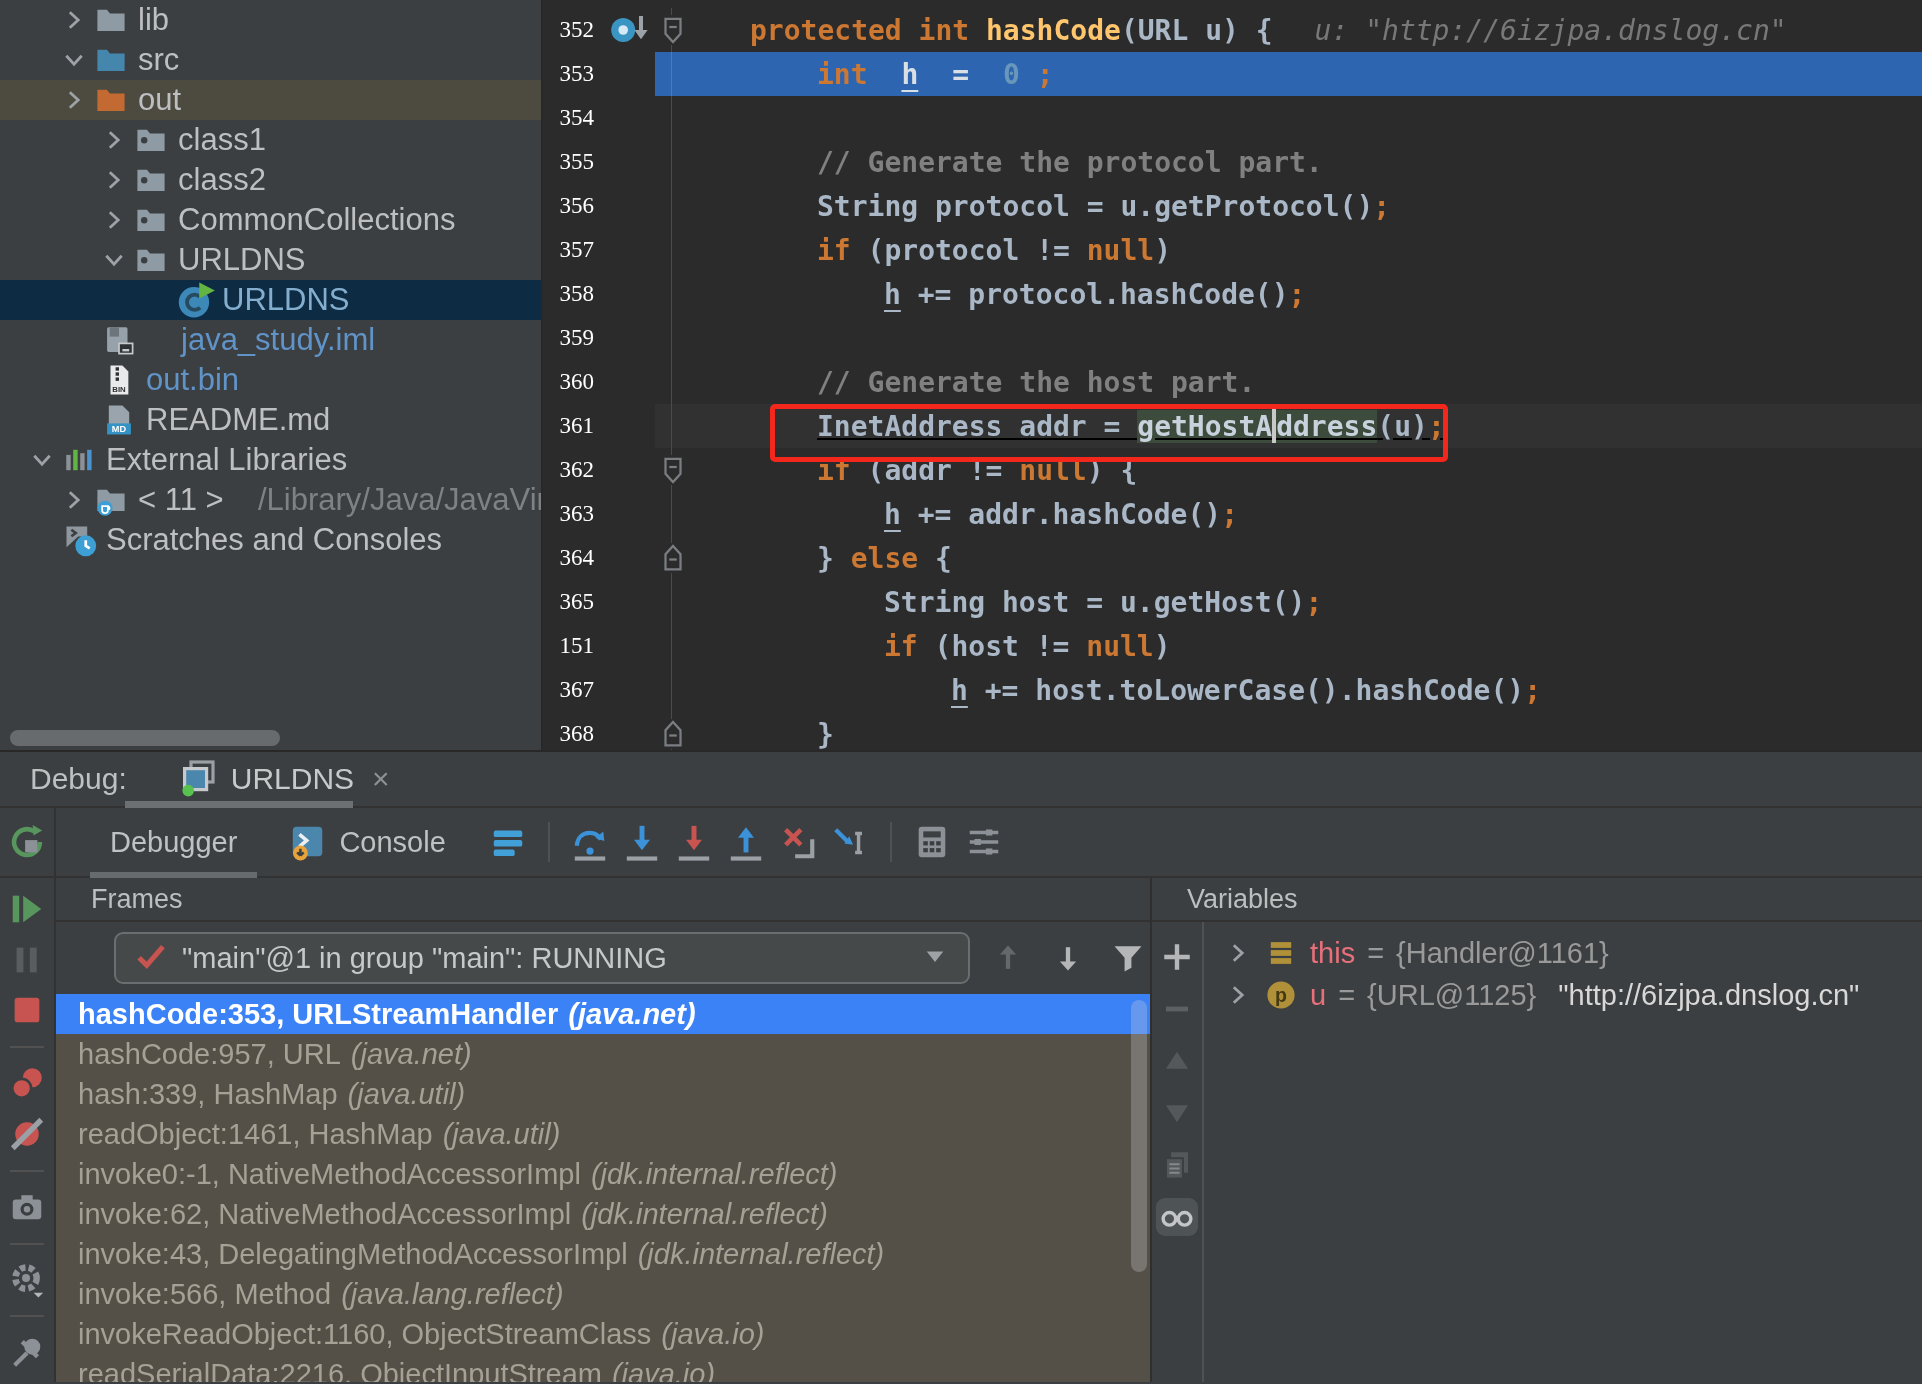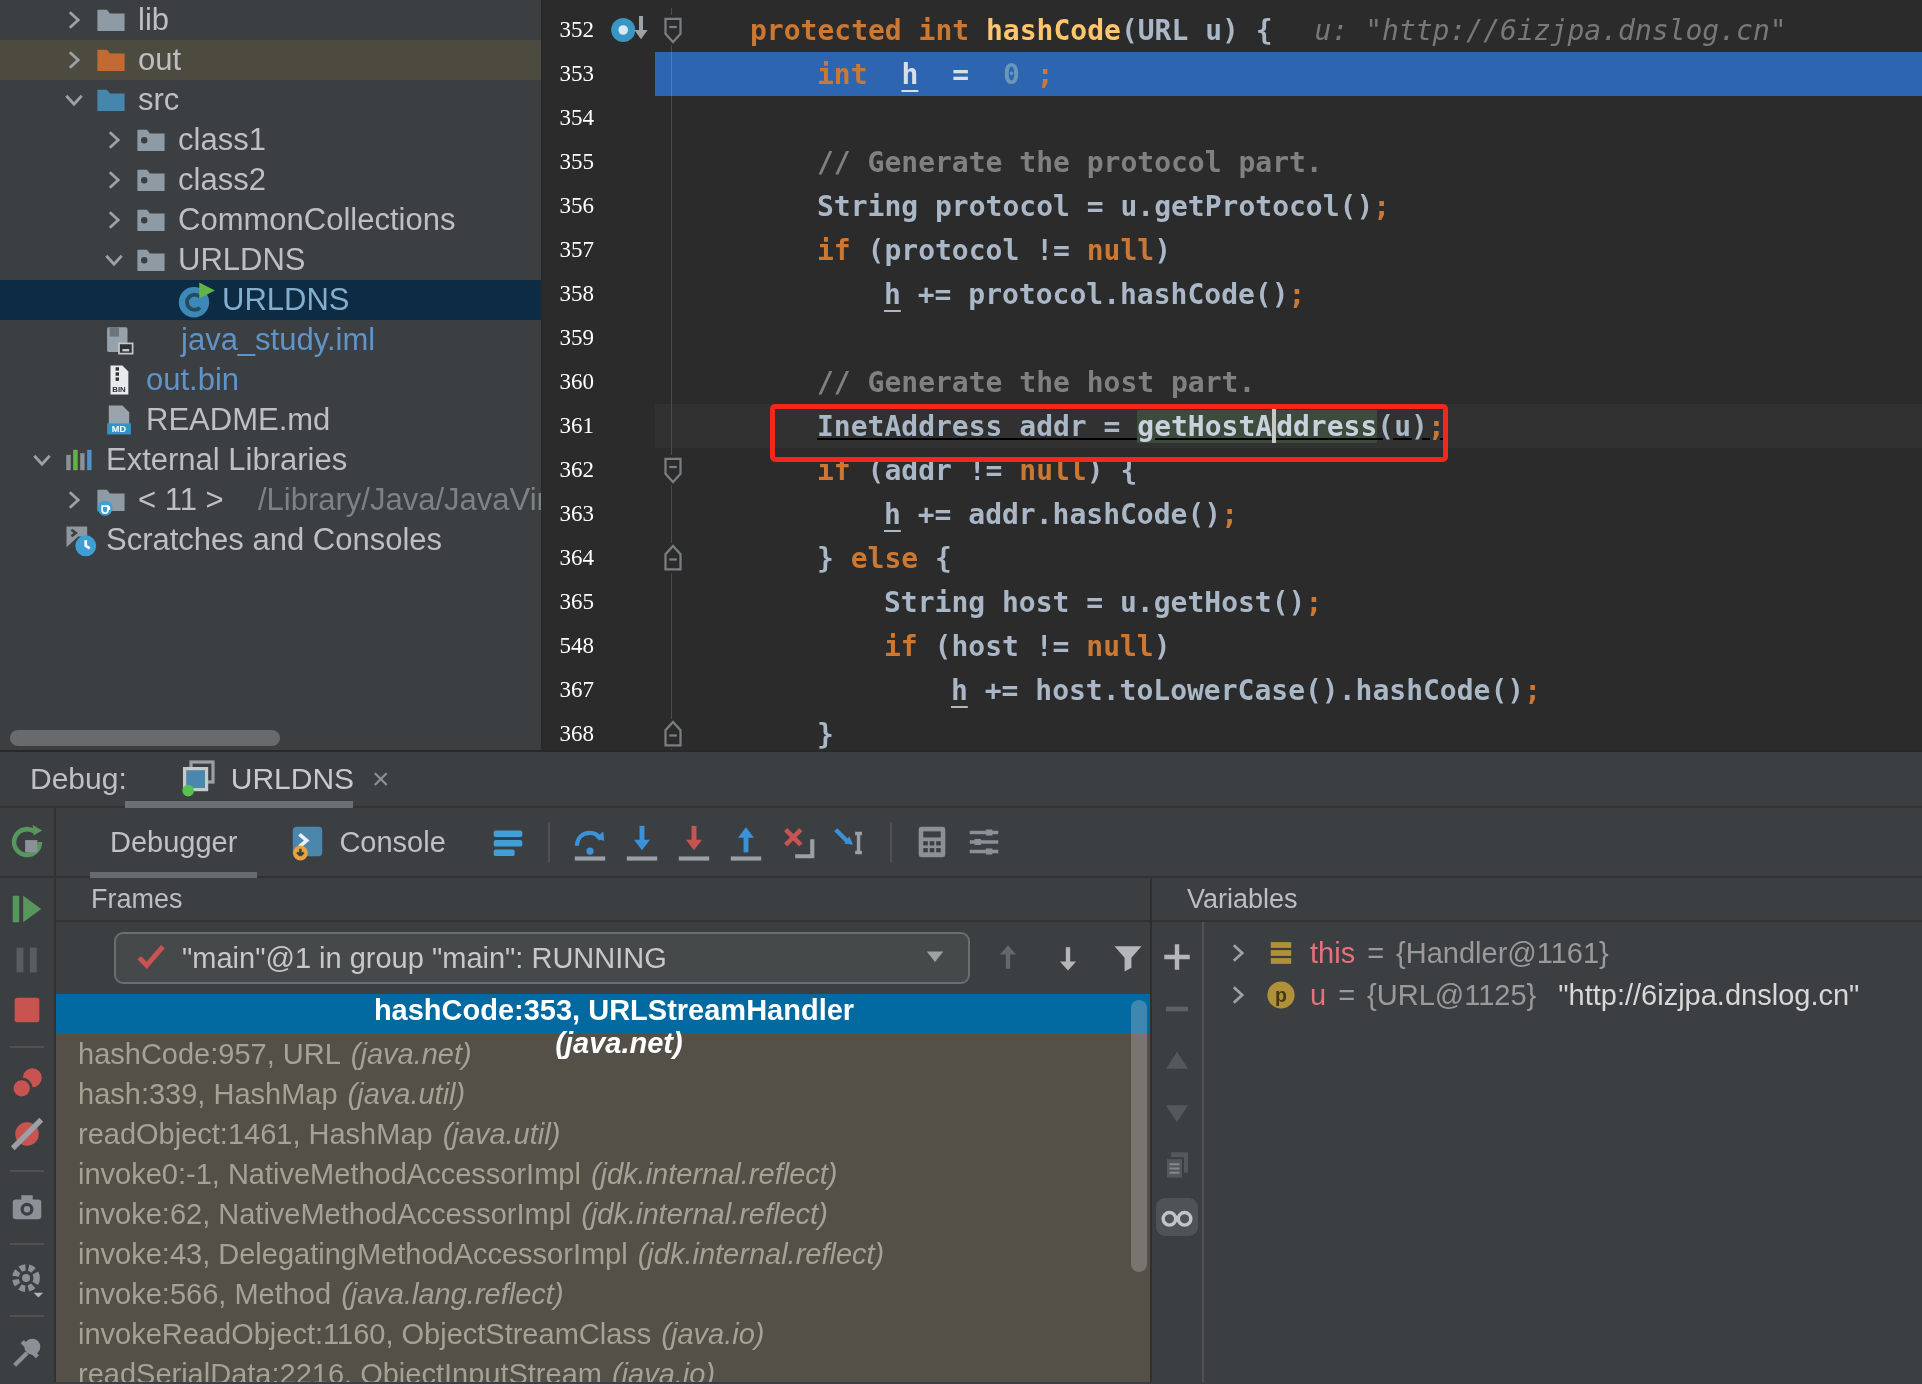--- a/index.html
+++ b/index.html
@@ -68,21 +68,21 @@
 
   .frames { width:1094px; flex:none; display:flex; flex-direction:column; min-height:0; }
   .panel-head { height:44px; flex:none; display:flex; align-items:center; padding-left:35px; font-size:27px; color:#bcbec0; border-bottom:2px solid #323232; }
   .thread-row { height:72px; flex:none; display:flex; align-items:center; }
   .thread-dd { margin-left:58px; width:866px; height:52px; border:2px solid #6b6e70; border-radius:9px; background:#45494a; display:flex; align-items:center; padding:0 18px; gap:14px; }
   .thread-dd .txt { font-size:29px; color:#c6c8ca; flex:1; white-space:nowrap; overflow:hidden; }
   .thread-btns { display:flex; align-items:center; gap:16px; margin-left:16px; }
   .frames-list { position:relative; flex:1; background:#545048; overflow:hidden; }
   .frame-row { height:40px; display:flex; align-items:center; padding-left:22px; font-size:29px; color:#a5a195; white-space:nowrap; }
   .frame-row .pkg { font-style:italic; margin-left:10px; }
-  .frame-row.sel { background:#0369a1; color:#ffffff; font-weight:700;flex-direction:column; }
+  .frame-row.sel { background:#3b82f6; color:#ffffff; font-weight:700; }
   .flist-scroll { position:absolute; right:3px; top:6px; width:16px; height:272px; border-radius:8px; background:rgba(215,215,215,.28); }
 
   .rightpane { flex:1; display:flex; flex-direction:column; border-left:2px solid #2f2f2f; min-height:0; }
   .right-body { flex:1; display:flex; min-height:0; }
   .watch-col { width:52px; flex:none; border-right:2px solid #515151; display:flex; flex-direction:column; align-items:center; padding-top:16px; gap:14px; }
   .watch-col .tbtn { width:42px; height:38px; }
   .watch-col .tbtn.on { background:#4e5356; border-radius:9px; }
   .vars-list { flex:1; padding-top:10px; background:#3c3f41; }
   .var-row { height:42px; display:flex; align-items:center; padding-left:20px; gap:12px; font-size:29px; white-space:nowrap; }
   .var-row .nm { color:#e8707b; }
@@ -102,45 +102,45 @@
                 <path d="M7 4.5l6 5.5-6 5.5" fill="none" stroke="#9da2a6" stroke-width="2"></path>
               </svg>
             </span>
             <span style="display: inline-flex; align-items: center; left: 94px;">
               <svg width="34" height="34" viewBox="0 0 20 20">
                 <path d="M2 4h5.6l1.8 2.2H18V16.5H2z" fill="#8e9aa4"></path>
               </svg>
             </span>
             <span class="lbl" style="left: 138px;">lib</span>
           </div>
+          <div class="tree-row">
+            <span style="display: inline-flex; align-items: center; left: 60px;">
+              <svg width="28" height="28" viewBox="0 0 20 20">
+                <path d="M4.5 7l5.5 6 5.5-6" fill="none" stroke="#9da2a6" stroke-width="2"></path>
+              </svg>
+            </span>
+            <span style="display: inline-flex; align-items: center; left: 94px;">
+              <svg width="34" height="34" viewBox="0 0 20 20">
+                <path d="M2 4h5.6l1.8 2.2H18V16.5H2z" fill="#4586ad"></path>
+              </svg>
+            </span>
+            <span class="lbl" style="left: 138px;">src</span>
+          </div>
           <div class="tree-row hl">
             <span style="display: inline-flex; align-items: center; left: 60px;">
               <svg width="28" height="28" viewBox="0 0 20 20">
                 <path d="M7 4.5l6 5.5-6 5.5" fill="none" stroke="#9da2a6" stroke-width="2"></path>
               </svg>
             </span>
             <span style="display: inline-flex; align-items: center; left: 94px;">
               <svg width="34" height="34" viewBox="0 0 20 20">
                 <path d="M2 4h5.6l1.8 2.2H18V16.5H2z" fill="#c26a31"></path>
               </svg>
             </span>
             <span class="lbl" style="left: 138px;">out</span>
-          </div>
-          <div class="tree-row">
-            <span style="display: inline-flex; align-items: center; left: 60px;">
-              <svg width="28" height="28" viewBox="0 0 20 20">
-                <path d="M4.5 7l5.5 6 5.5-6" fill="none" stroke="#9da2a6" stroke-width="2"></path>
-              </svg>
-            </span>
-            <span style="display: inline-flex; align-items: center; left: 94px;">
-              <svg width="34" height="34" viewBox="0 0 20 20">
-                <path d="M2 4h5.6l1.8 2.2H18V16.5H2z" fill="#4586ad"></path>
-              </svg>
-            </span>
-            <span class="lbl" style="left: 138px;">src</span>
           </div>
           <div class="tree-row">
             <span style="display: inline-flex; align-items: center; left: 100px;">
               <svg width="28" height="28" viewBox="0 0 20 20">
                 <path d="M7 4.5l6 5.5-6 5.5" fill="none" stroke="#9da2a6" stroke-width="2"></path>
               </svg>
             </span>
             <span style="display: inline-flex; align-items: center; left: 134px;">
               <svg width="34" height="34" viewBox="0 0 20 20">
                 <path d="M2 4h5.6l1.8 2.2H18V16.5H2z" fill="#8e9aa4"></path>
@@ -398,21 +398,21 @@
             </div>
             <div class="code" style="padding-left: 127px;"><span class="seg d">} </span><span class="seg kw">else</span><span class="seg d"> {</span></div>
           </div>
           <div class="line">
             <div class="lnum">365</div>
             <div class="gcol"></div>
             <div class="fcol"></div>
             <div class="code" style="padding-left: 194px;"><span class="seg d">String host = u.getHost()</span><span class="seg sc">;</span></div>
           </div>
           <div class="line">
-            <div class="lnum">548</div>
+            <div class="lnum">151</div>
             <div class="gcol"></div>
             <div class="fcol"></div>
             <div class="code" style="padding-left: 194px;"><span class="seg kw">if </span><span class="seg d">(host != </span><span class="seg kw">null</span><span class="seg d">)</span></div>
           </div>
           <div class="line">
             <div class="lnum">367</div>
             <div class="gcol"></div>
             <div class="fcol"></div>
             <div class="code" style="padding-left: 261px;"><span class="seg d u">h</span><span class="seg d"> += host.toLowerCase().hashCode()</span><span class="seg sc">;</span></div>
           </div>

